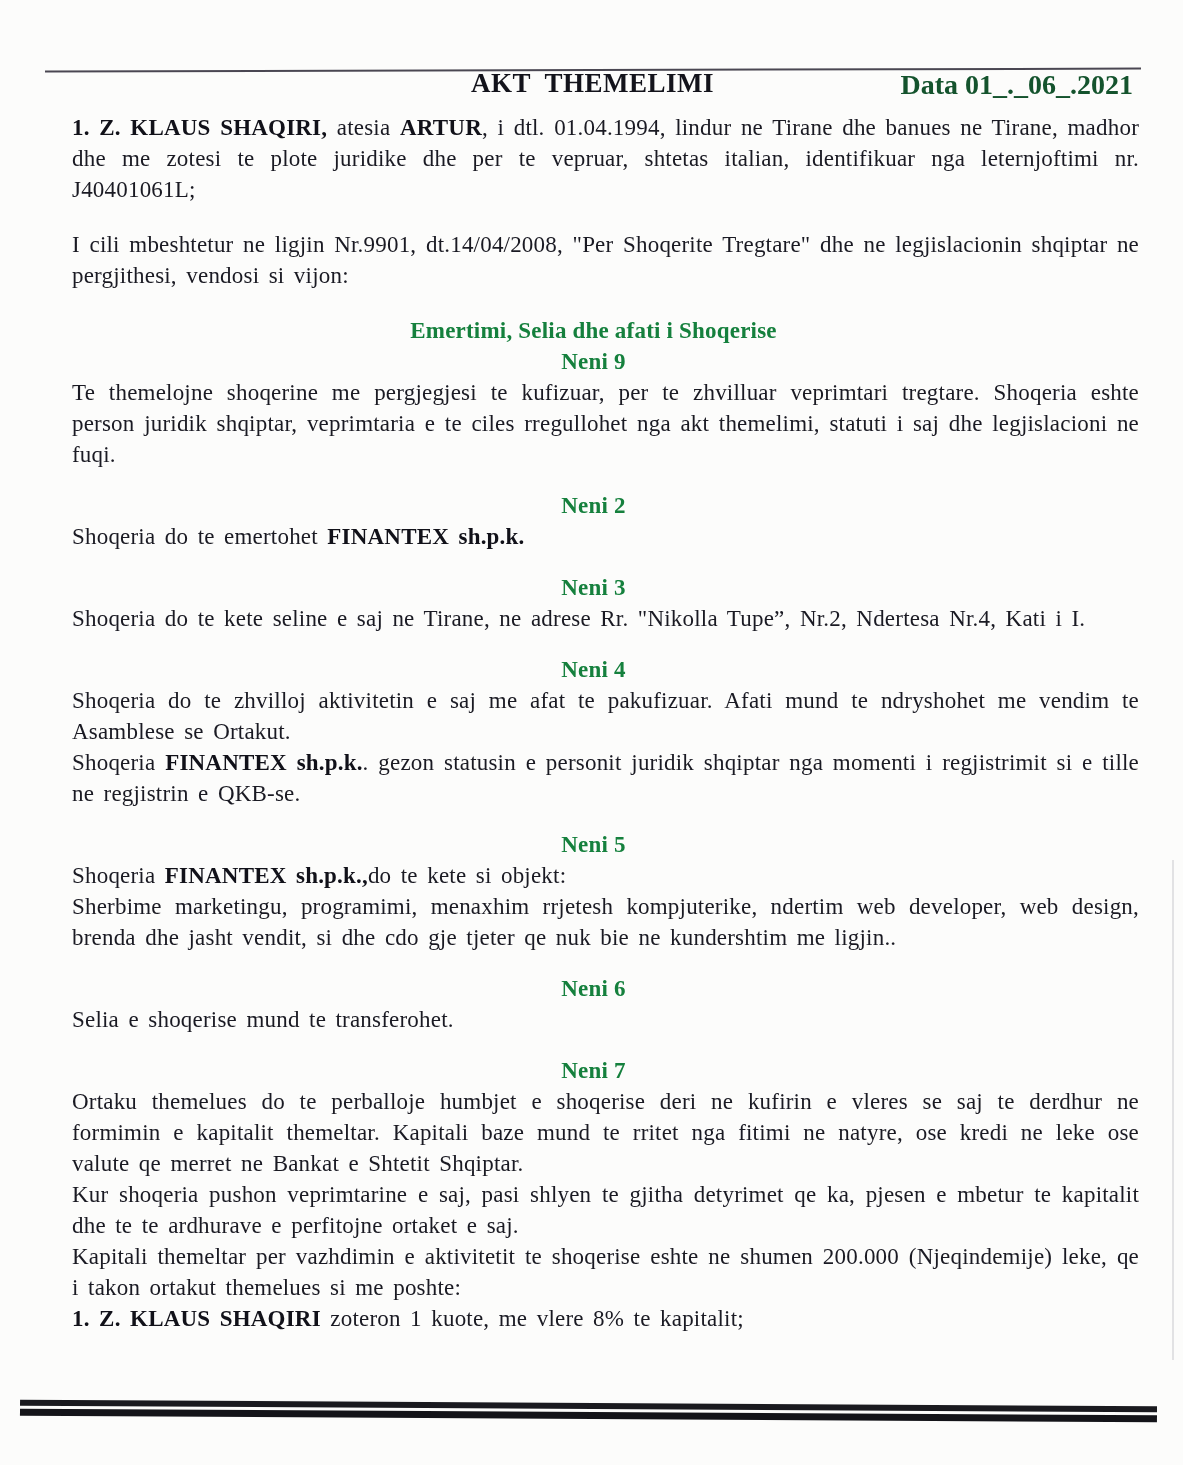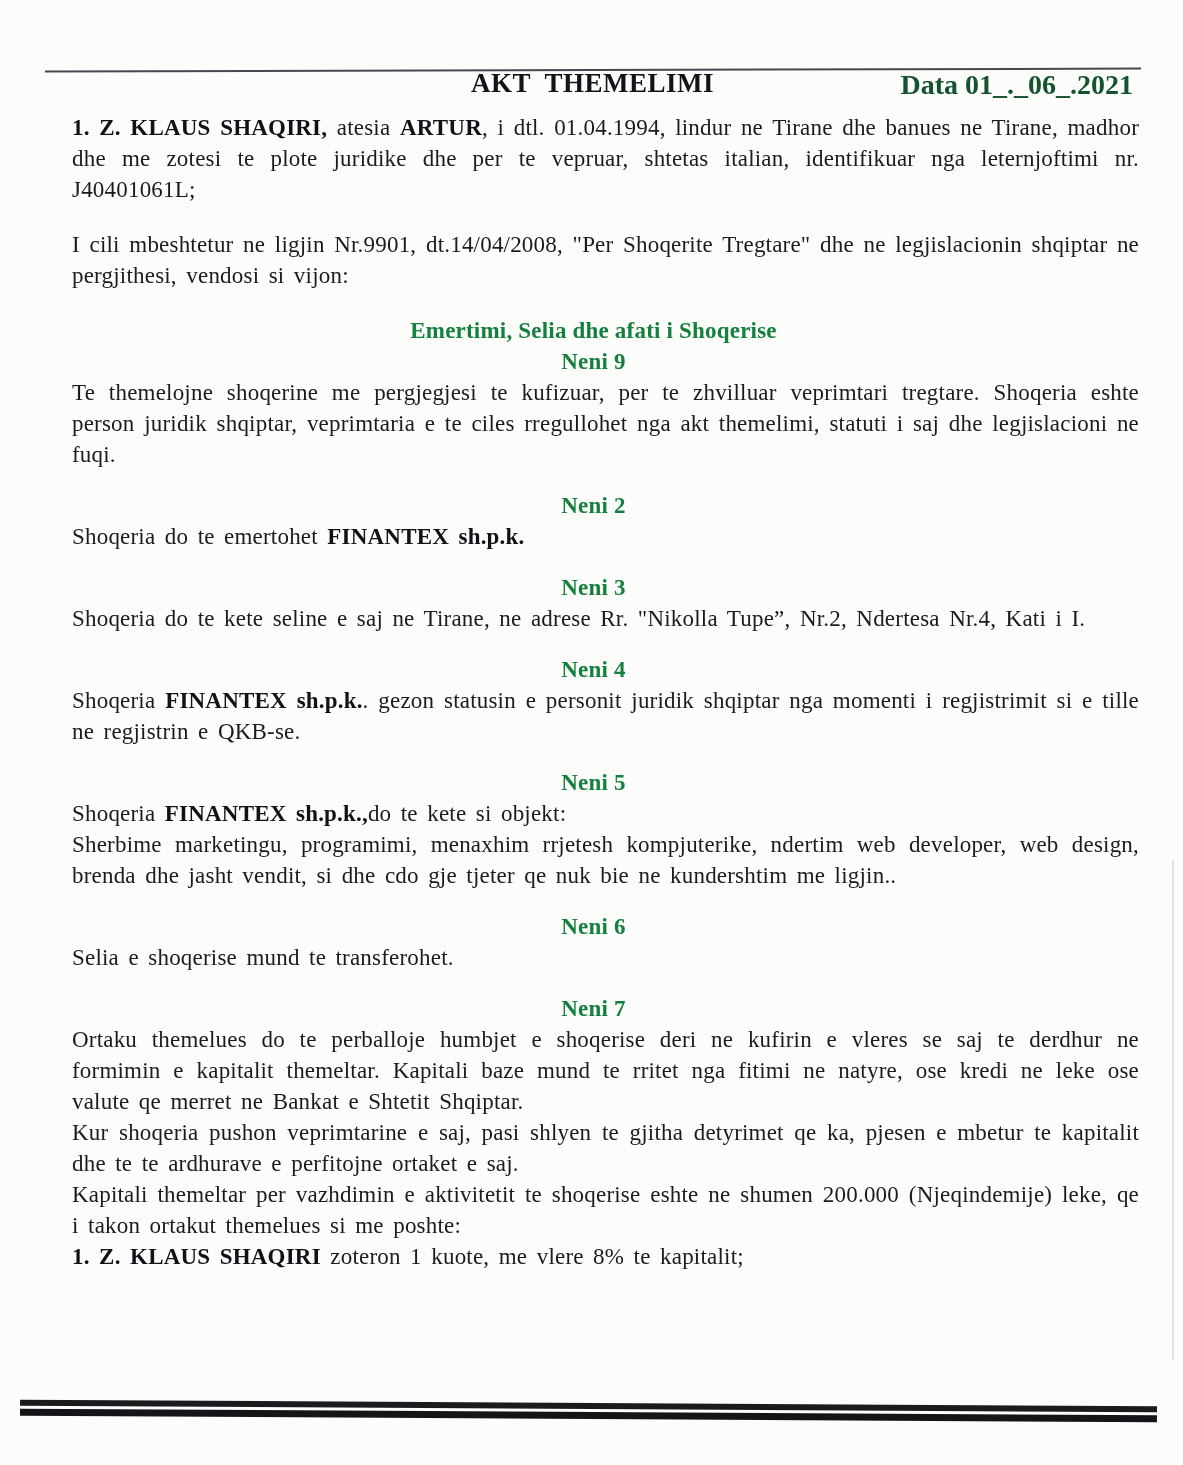--- a/index.html
+++ b/index.html
@@ -84,20 +84,21 @@
       <p class="line"><span>Shoqeria do te emertohet </span><b>FINANTEX sh.p.k.</b></p>
     </section>
 
     <section class="article">
       <div class="center-h">Neni 3</div>
       <p class="just">Shoqeria do te kete seline e saj ne Tirane, ne adrese Rr. "Nikolla Tupe”, Nr.2, Ndertesa Nr.4, Kati i I.</p>
     </section>
 
     <section class="article">
       <div class="center-h">Neni 4</div>
+      <p class="just">Shoqeria do te zhvilloj aktivitetin e saj me afat te pakufizuar. Afati mund te ndryshohet me vendim te Asamblese se Ortakut.</p>
       <p class="just"><span>Shoqeria </span><b>FINANTEX sh.p.k.</b><span>. gezon statusin e personit juridik shqiptar nga momenti i regjistrimit si e tille ne regjistrin e QKB-se.</span></p>
     </section>
 
     <section class="article">
       <div class="center-h">Neni 5</div>
       <p class="just"><span>Shoqeria </span><b>FINANTEX sh.p.k.,</b><span>do te kete si objekt:</span></p>
       <p class="just">Sherbime marketingu, programimi, menaxhim rrjetesh kompjuterike, ndertim web developer, web design, brenda dhe jasht vendit, si dhe cdo gje tjeter qe nuk bie ne kundershtim me ligjin..</p>
     </section>
 
     <section class="article">

